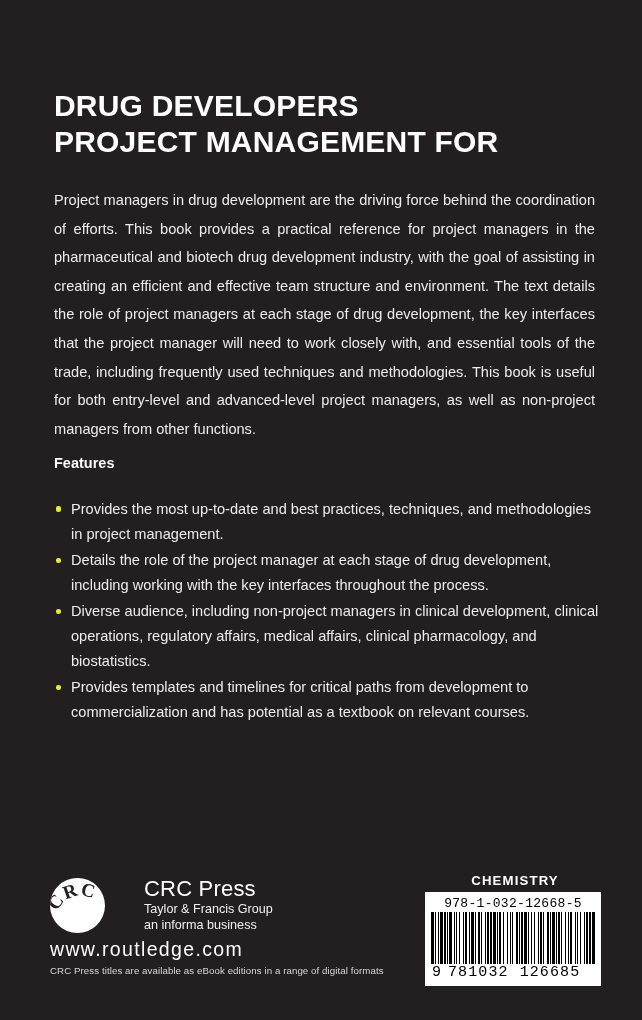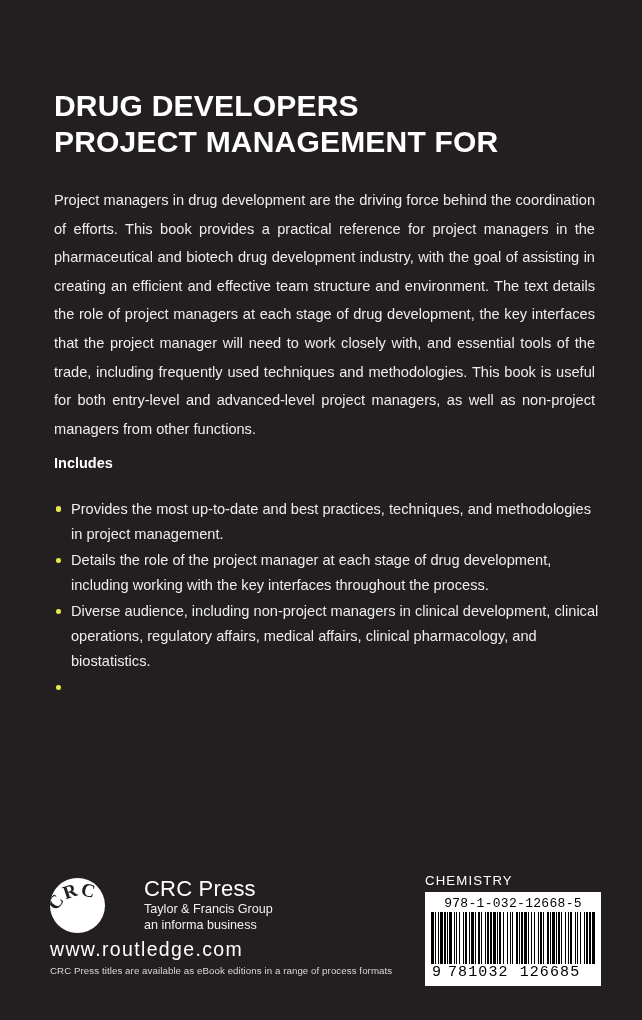--- a/index.html
+++ b/index.html
@@ -157,24 +157,25 @@
     color: #d8d8d8;
     white-space: nowrap;
   }
 
   
   .subject-label {
     position: absolute;
     left: 425px;
     top: 873px;
     width: 180px;
-    text-align: left;
+    text-align: center;
     font-size: 13.2px;
     letter-spacing: 1.15px;
     color: #ffffff;
+    font-weight: bold;
   }
 
   .barcode-box {
     position: absolute;
     left: 425px;
     top: 892px;
     width: 176px;
     height: 94px;
     background: #ffffff;
     padding: 4px 6px 3px 6px;
@@ -214,40 +215,41 @@
 <div class="cover">
 
 
   <div class="title">
     <span class="line">DRUG DEVELOPERS</span>
     <span class="line">PROJECT MANAGEMENT FOR</span>
   </div>
 
   <div class="blurb">Project managers in drug development are the driving force behind the coordination of efforts. This book provides a practical reference for project managers in the pharmaceutical and biotech drug development industry, with the goal of assisting in creating an efficient and effective team structure and environment. The text details the role of project managers at each stage of drug development, the key interfaces that the project manager will need to work closely with, and essential tools of the trade, including frequently used techniques and methodologies. This book is useful for both entry-level and advanced-level project managers, as well as non-project managers from other functions.</div>
 
-  <div class="features-heading">Includes</div>
+  <div class="features-heading">Features</div>
 
   <ul class="features-list">
     <li>
       <span class="dot"></span>
     </li>
     <li>
       <span class="dot"></span>
       <span>Provides the most up-to-date and best practices, techniques, and methodologies in project management.</span>
     </li>
     <li>
       <span class="dot"></span>
       <span>Details the role of the project manager at each stage of drug development, including working with the key interfaces throughout the process.</span>
     </li>
     <li>
       <span class="dot"></span>
       <span>Diverse audience, including non-project managers in clinical development, clinical operations, regulatory affairs, medical affairs, clinical pharmacology, and biostatistics.</span>
     </li>
     <li>
       <span class="dot"></span>
+      <span>Provides templates and timelines for critical paths from development to commercialization and has potential as a textbook on relevant courses.</span>
     </li>
   </ul>
 
   <div class="logo-block">
     <div class="logo-row">
       <div class="crc-seal">
         <svg width="55" height="55" viewBox="0 0 55 55">
           <defs>
             <path id="crcarc" d="M 5,42 A 26,26 0 0 1 50,26" fill="none"></path>
           </defs>
@@ -258,21 +260,21 @@
       </div>
       <div class="logo-text">
         <div class="crc-press-name">CRC Press</div>
         <div class="crc-tf">Taylor &amp; Francis Group</div>
         <div class="crc-informa"><span>an </span><b>informa</b><span> business</span></div>
       </div>
     </div>
   </div>
 
   <div class="routledge-url">www.routledge.com</div>
-  <div class="ebook-note">CRC Press titles are available as eBook editions in a range of process formats</div>
+  <div class="ebook-note">CRC Press titles are available as eBook editions in a range of digital formats</div>
 
   <div class="subject-label">CHEMISTRY</div>
 
   <div class="barcode-box">
     <div class="isbn-top">978-1-032-12668-5</div>
     <div class="bars" id="bars">
         <i style="width: 3px; background: rgb(0, 0, 0);"></i>
         <i style="width: 1px; background: transparent;"></i>
         <i style="width: 1px; background: rgb(0, 0, 0);"></i>
         <i style="width: 2px; background: transparent;"></i>

